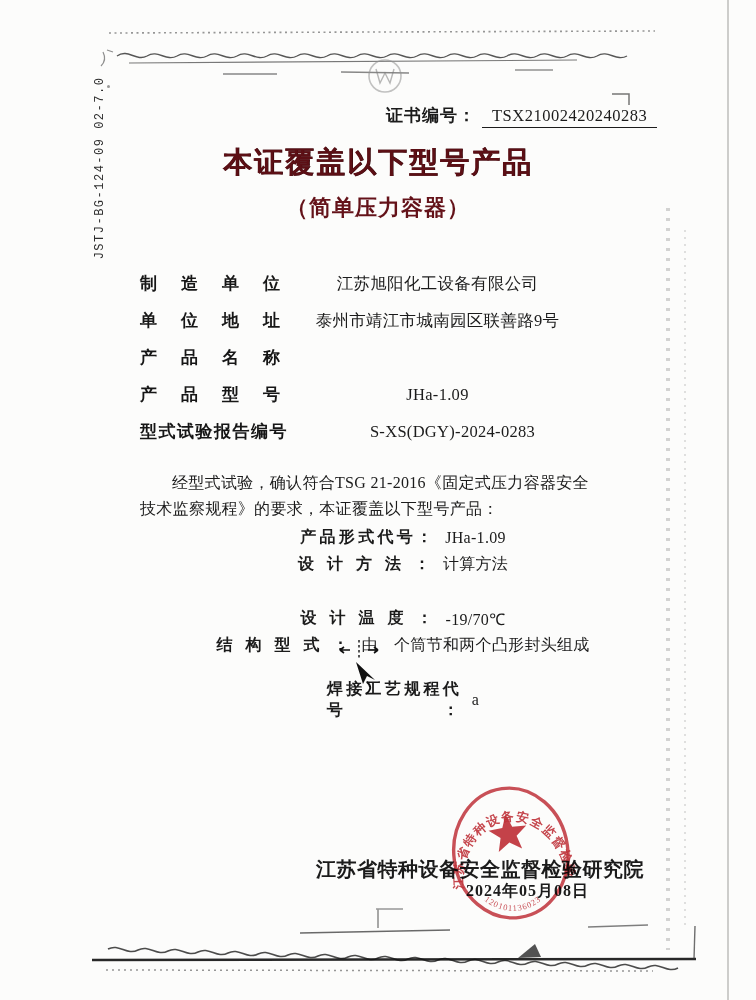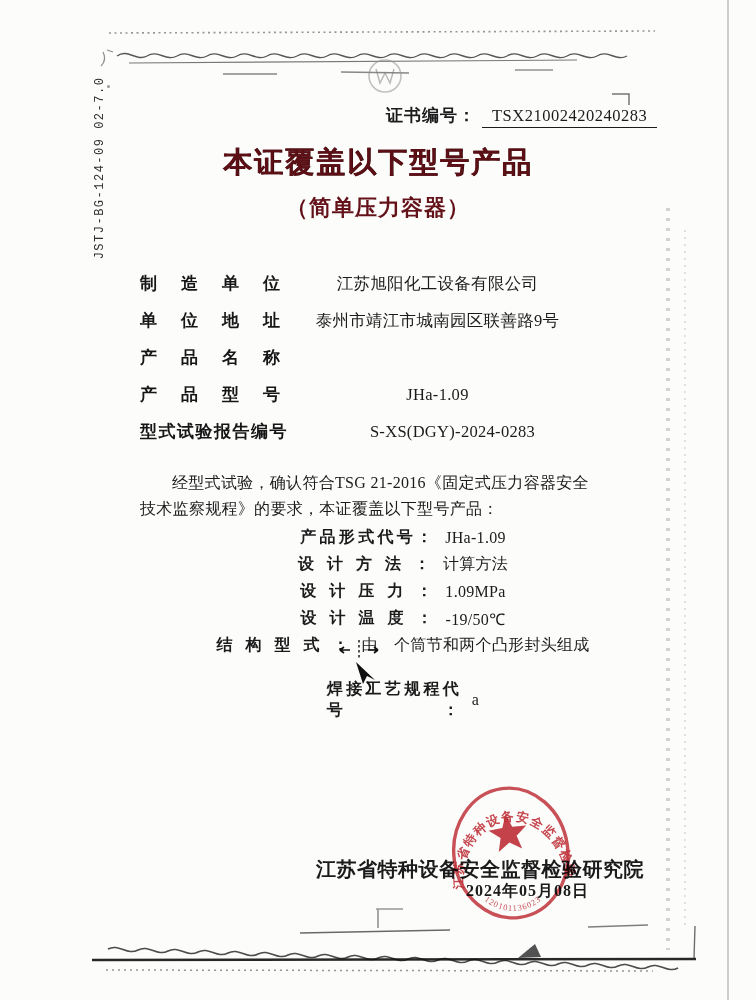--- a/index.html
+++ b/index.html
@@ -139,27 +139,23 @@
   <div class="statement">经型式试验，确认符合TSG 21-2016《固定式压力容器安全技术监察规程》的要求，本证覆盖以下型号产品：</div>
 
   <div class="srow" style="top:524px;">
     <div class="slabel">产品形式代号：</div>
     <div class="svalue">JHa-1.09</div>
   </div>
   <div class="srow" style="top:551px;">
     <div class="slabel">设计方法：</div>
     <div class="svalue">计算方法</div>
   </div>
-  <div class="srow" style="top:578px;">
-    <div class="slabel">设计压力：</div>
-    <div class="svalue">1.09MPa</div>
-  </div>
   <div class="srow" style="top:605px;">
     <div class="slabel">设计温度：</div>
-    <div class="svalue">-19/50℃</div>
+    <div class="svalue">-19/70℃</div>
   </div>
   <div class="srow" style="top:632px;">
     <div class="slabel">结构型式：</div>
     <div class="svalue">由　个筒节和两个凸形封头组成</div>
   </div>
   <div class="srow" style="top:686px;">
     <div class="slabel">焊接工艺规程代号：</div>
     <div class="svalue">a</div>
   </div>
 

